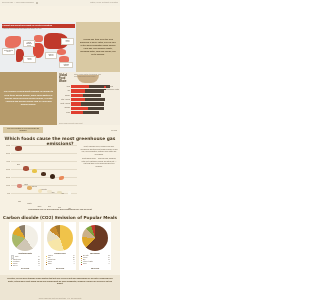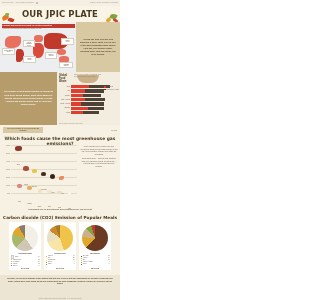--- a/index.html
+++ b/index.html
@@ -344,29 +344,20 @@
 <body>
 
 <div class="poster">
 
   <div class="topbar">
     <span class="t-left">Our JPIC Plate — Food Waste Infographic</span>
     <span class="t-dot"></span>
     <span class="t-right">Justice, Peace &amp; Integrity of Creation</span>
   </div>
 
-  <div class="header">
-    <span class="leaf hl1"></span>
-    <span class="leaf hl2"></span>
-    <span class="leaf hl3"></span>
-    <span class="header-title">OUR JPIC PLATE</span>
-    <span class="leaf hr1"></span>
-    <span class="leaf hr2"></span>
-    <span class="leaf hr3"></span>
-  </div>
 
   <div class="sec-map">
     <div class="map-panel">
       <div class="map-head">Highest and lowest food waste in selected countries</div>
       <div class="map-sub">Kilograms of household food waste per capita, per year</div>
       <div class="worldmap">
         <span class="mcont mc-na"></span>
         <span class="mcont mc-sa"></span>
         <span class="mcont mc-eu"></span>
         <span class="mcont mc-af"></span>

